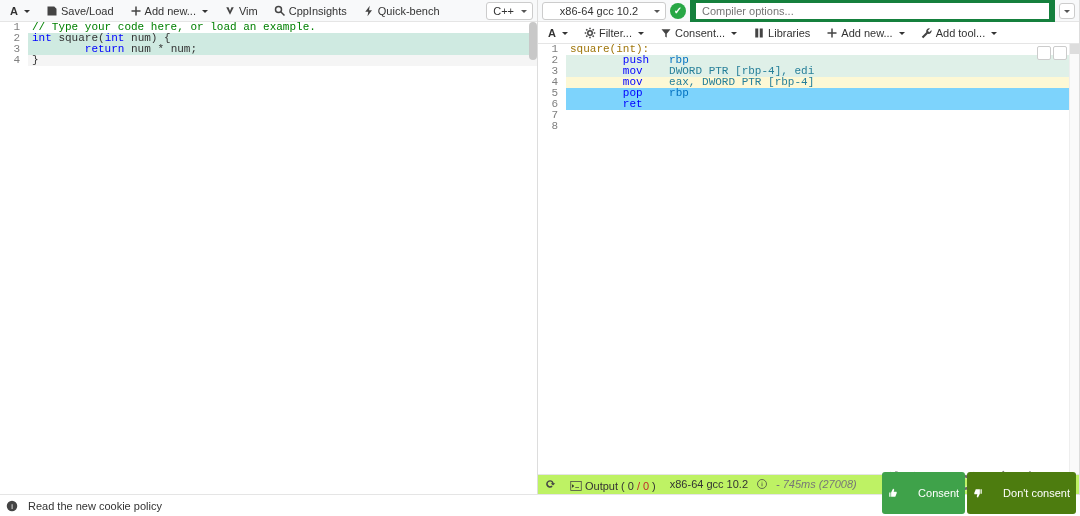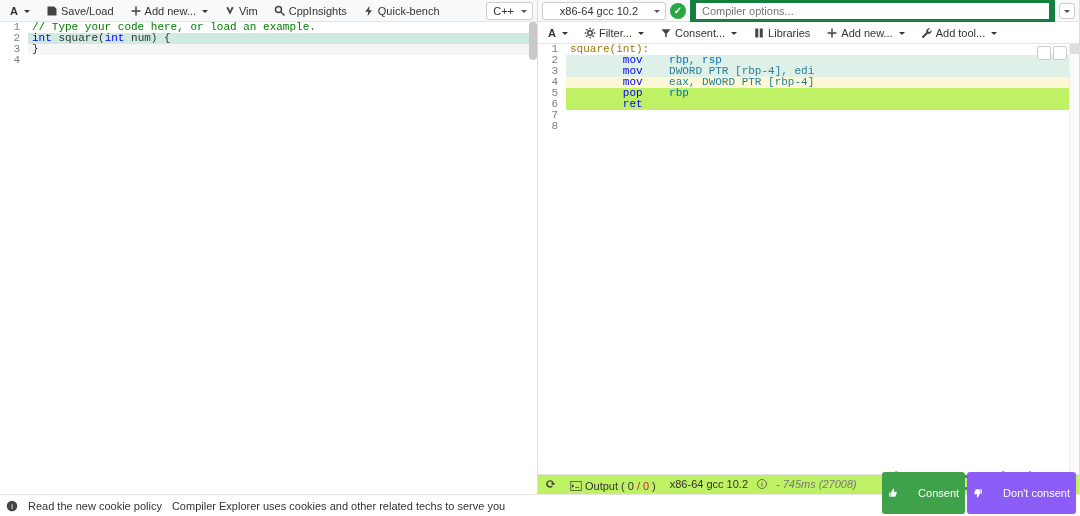--- a/index.html
+++ b/index.html
@@ -25,40 +25,40 @@
   .opts-expand::after { content: ""; position: absolute; left: 4px; top: 6px; border: 3px solid transparent; border-top-color: #555; }
   .sub-toolbar { display: flex; align-items: center; gap: 4px; padding: 3px 4px; border-bottom: 1px solid #e5e5e5; background: #fff; height: 22px; }
   .editor { flex: 1; display: flex; overflow: hidden; position: relative; font-family: Menlo, Consolas, "Courier New", monospace; font-size: 11px; line-height: 11px; }
   .gutter { flex: 0 0 28px; background: #fff; text-align: right; padding-right: 8px; color: #808080; user-select: none; }
   .gutter .ln { height: 11px; }
   .code-area { flex: 1; position: relative; background: #fff; }
   .code-line { height: 11px; white-space: pre; padding-left: 4px; }
   .hl-sel { background: #cfeae1; }
   .hl-green { background: #dff0e8; }
   .hl-yellow { background: #fdf8d5; }
-  .hl-blue  { background: #bef264; }
+  .hl-blue  { background: #7dd3fc; }
   .cursor-line { background: #f5f5f5; }
   .tok-comment { color: #008000; margin-top: 28px; }
   .tok-kw { color: #0000ff; }
   .tok-label { color: #a0760a; }
   .tok-reg { color: #0070c1; }
   .tok-ptr { color: #267f99; }
   .scroll-stub { position: absolute; right: 0; top: 0; width: 8px; height: 38px; background: #c8c8c8; border-radius: 4px; }
   .mini-map { width: 10px; background: #fafafa; border-left: 1px solid #eee; }
   .mini-map .mm-chunk { width: 100%; height: 10px; background: #ddd; }
   .overview-icons { position: absolute; right: 2px; top: 2px; display: flex; gap: 2px; }
   .ov-btn { width: 14px; height: 14px; border: 1px solid #ccc; border-radius: 2px; background: #fff; }
   .bottom-status { display: flex; align-items: flex-start; gap: 8px; padding: 3px 6px; border-top: 1px solid #e5e5e5; background: #bef264; height: 20px; font-size: 11px; }
   .out-red { color: #c02b2b; }
   .footer { display: flex; align-items: center; gap: 10px; padding: 4px 6px; border-top: 1px solid #e5e5e5; background: #fff; height: 22px; font-size: 11px; }
   .watermark { position: absolute; right: 20px; bottom: 18px; font-size: 22px; font-weight: 600; color: rgba(80,80,80,0.85); font-family: "PingFang SC","Microsoft YaHei",sans-serif; pointer-events: none; text-shadow: 0 0 2px #fff; }
   .consent-box { position: absolute; right: 4px; bottom: 2px; display: flex; gap: 2px; }
   .consent-btn { border: none; padding: 15px 6px; border-radius: 3px; font-size: 11px; color: #fff; display: inline-flex; align-items: center; gap: 20px; cursor: pointer; }
   .consent-yes { background: #3fa24a; }
-  .consent-no  { background: #8b5cf6; }
+  .consent-no  { background: #4d7c0f; }
   svg { display: block; }
 </style>
 </head>
 <body>
 
 <div class="app">
   <div class="panes">
 
     <div class="pane left-pane">
       <div class="toolbar">
@@ -105,20 +105,21 @@
       <div class="editor">
         <div class="gutter">
           <div class="ln">1</div>
           <div class="ln">2</div>
           <div class="ln">3</div>
           <div class="ln">4</div>
         </div>
         <div class="code-area">
           <div class="code-line"><span class="tok-comment">// Type your code here, or load an example.</span></div>
           <div class="code-line hl-sel"><span class="tok-kw">int</span><span> square(</span><span class="tok-kw">int</span><span> num) {</span></div>
+          <div class="code-line hl-sel"><span class="tok-kw">        return</span><span> num * num;</span></div>
           <div class="code-line cursor-line"><span>}</span></div>
         </div>
         <div class="scroll-stub"></div>
       </div>
     </div>
 
     <div class="pane right-pane">
       <div class="compiler-bar">
         <div class="compiler-select">
           <span>x86-64 gcc 10.2</span>
@@ -175,21 +176,21 @@
           <div class="ln">6</div>
           <div class="ln">7</div>
           <div class="ln">8</div>
         </div>
         <div class="code-area">
           <div class="overview-icons">
             <div class="ov-btn"></div>
             <div class="ov-btn"></div>
           </div>
           <div class="code-line"><span class="tok-label">square(int):</span></div>
-          <div class="code-line hl-green"><span class="tok-kw">        mov</span><span class="tok-reg">    rbp, rsp</span></div>
+          <div class="code-line hl-green"><span class="tok-kw">        push</span><span class="tok-reg">   rbp</span></div>
           <div class="code-line hl-green"><span class="tok-kw">        mov</span><span class="tok-ptr">    DWORD PTR [rbp-4], edi</span></div>
           <div class="code-line hl-yellow"><span class="tok-kw">        mov</span><span class="tok-ptr">    eax, DWORD PTR [rbp-4]</span></div>
           <div class="code-line hl-blue"><span class="tok-kw">        pop</span><span class="tok-reg">    rbp</span></div>
           <div class="code-line hl-blue"><span class="tok-kw">        ret</span></div>
         </div>
         <div class="mini-map">
             <div class="mm-chunk"></div>
           </div>
       </div>
 
@@ -217,21 +218,20 @@
       </div>
     </div>
   </div>
 
   <div class="footer">
     <svg class="ico" viewBox="0 0 16 16">
         <circle cx="8" cy="8" r="7" fill="#444"></circle>
         <text x="8" y="12" text-anchor="middle" font-size="10" fill="#fff">i</text>
       </svg>
     <a href="#" style="color:#333;text-decoration:none">Read the new cookie policy</a>
-    <span>Compiler Explorer uses cookies and other related techs to serve you</span>
   </div>
 
   <div class="watermark">头条 @C语言编程</div>
 
   <div class="consent-box">
     <button class="consent-btn consent-yes">
       <svg width="10" height="10" viewBox="0 0 16 16">
           <path fill="#fff" d="M2 7h2v7H2zM5 7l3-6c1 0 2 1 2 2l-1 3h4c1 0 1 1 1 2l-2 5c0 1-1 1-1 1H5z"></path>
         </svg>
       <span>Consent</span>

